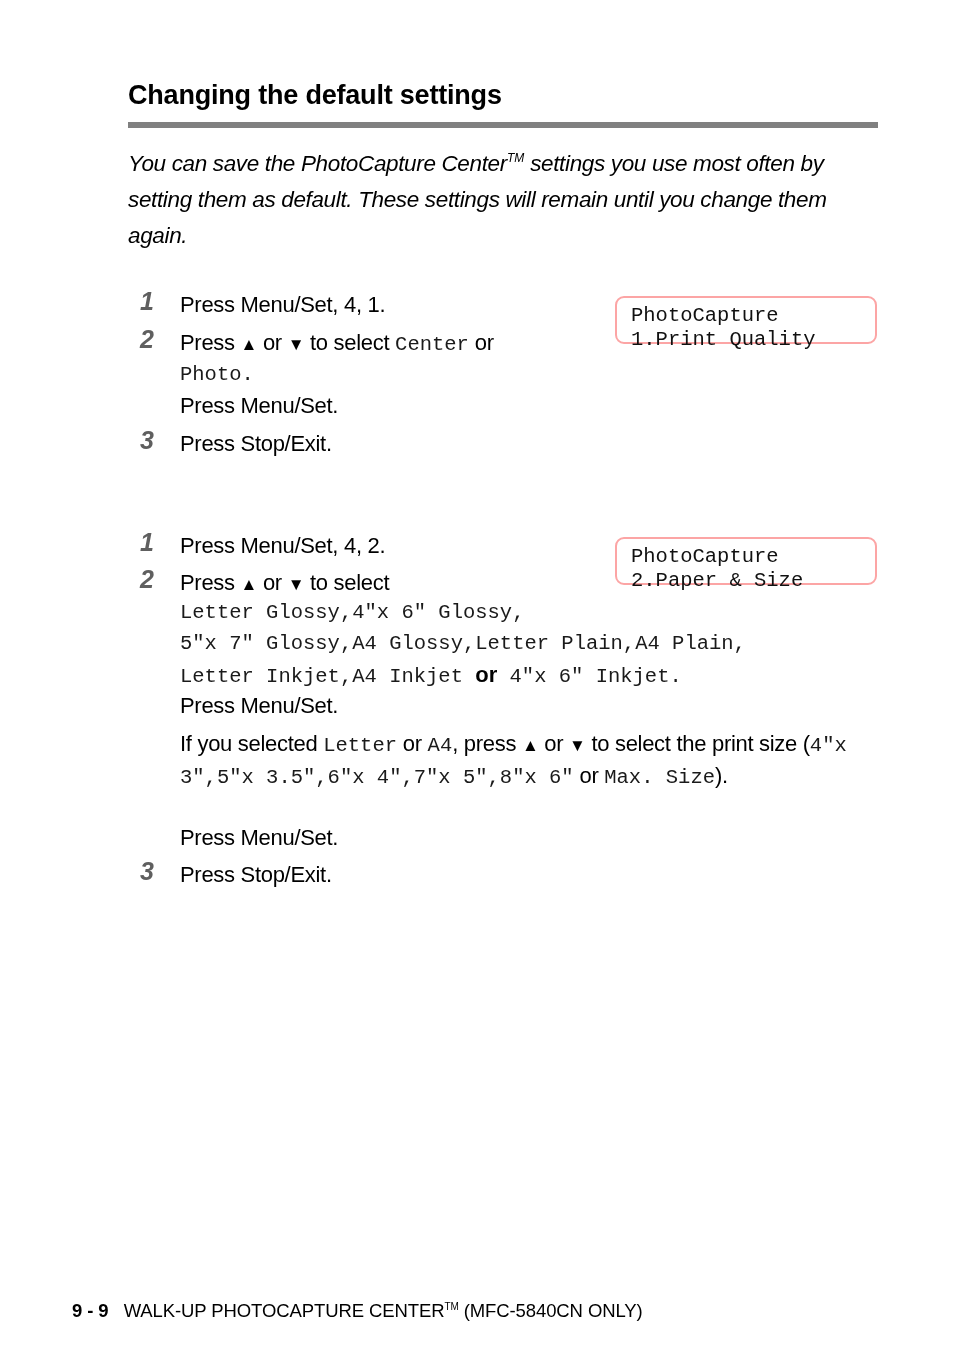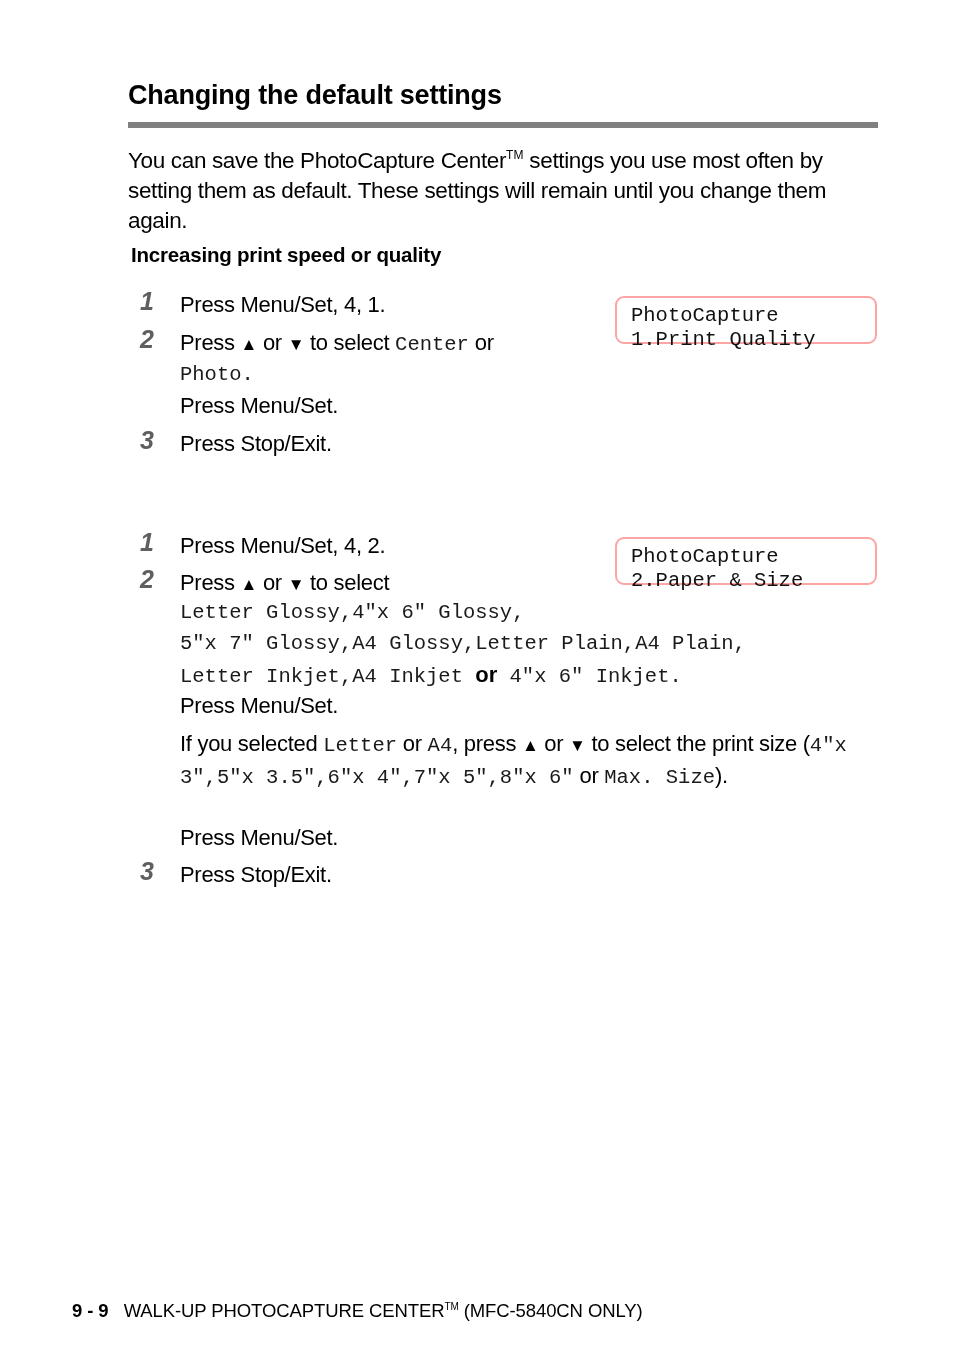--- a/index.html
+++ b/index.html
@@ -42,22 +42,23 @@
     background: #808080;
   }
 
   
   .intro {
     position: absolute;
     left: 128px;
     top: 140px;
     width: 760px;
     font-size: 22.5px;
-    line-height: 30px;
+    line-height: 36px;
     letter-spacing: -0.35px;
+    font-style: italic;
   }
   .intro sup {
     font-size: 12px;
     vertical-align: 9px;
     letter-spacing: 0;
   }
 
   
   .sub-heading {
     position: absolute;
@@ -161,21 +162,20 @@
 </head>
 <body>
 
 <div class="page">
 
   <div class="section-heading">Changing the default settings</div>
   <div class="heading-rule"></div>
 
   <div class="intro"><span>You can save the PhotoCapture Center</span><sup>TM</sup><span> settings you use most often by setting them as default. These settings will remain until you change them again.</span></div>
 
-  <div class="sub-heading" id="sub-h1">Increasing print speed or quality</div>
 
   <div class="step-num" style="top:287px;">1</div>
   <div class="step-body" style="top:290px;"><span>Press </span><b class="k">Menu/Set</b><span>, </span><b class="k">4</b><span>, </span><b class="k">1</b><span>.</span></div>
 
   <div class="step-num" style="top:325px;">2</div>
   <div class="step-body" style="top:328px;"><span>Press </span><span class="tri">▲</span><span> or </span><span class="tri">▼</span><span> to select </span><span class="mono">Center</span><span> or</span></div>
   <div class="step-body" style="top:358px;"><span class="mono">Photo</span><span class="mono">.</span></div>
 
   <div class="step-body" style="top:391px;"><span>Press </span><b class="k">Menu/Set</b><span>.</span></div>
 

